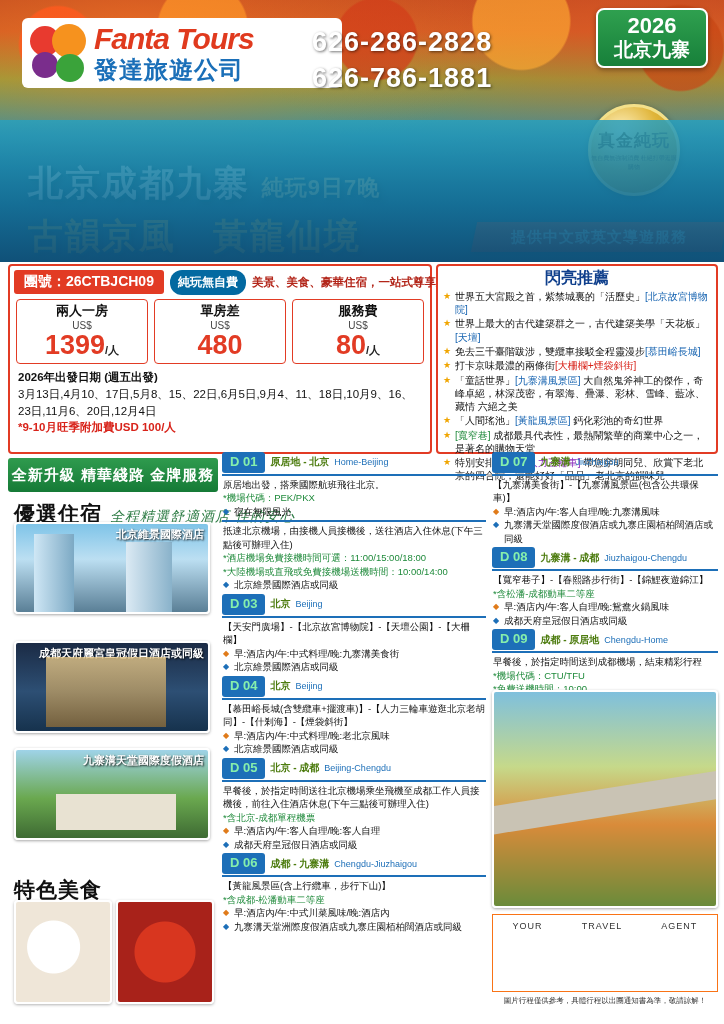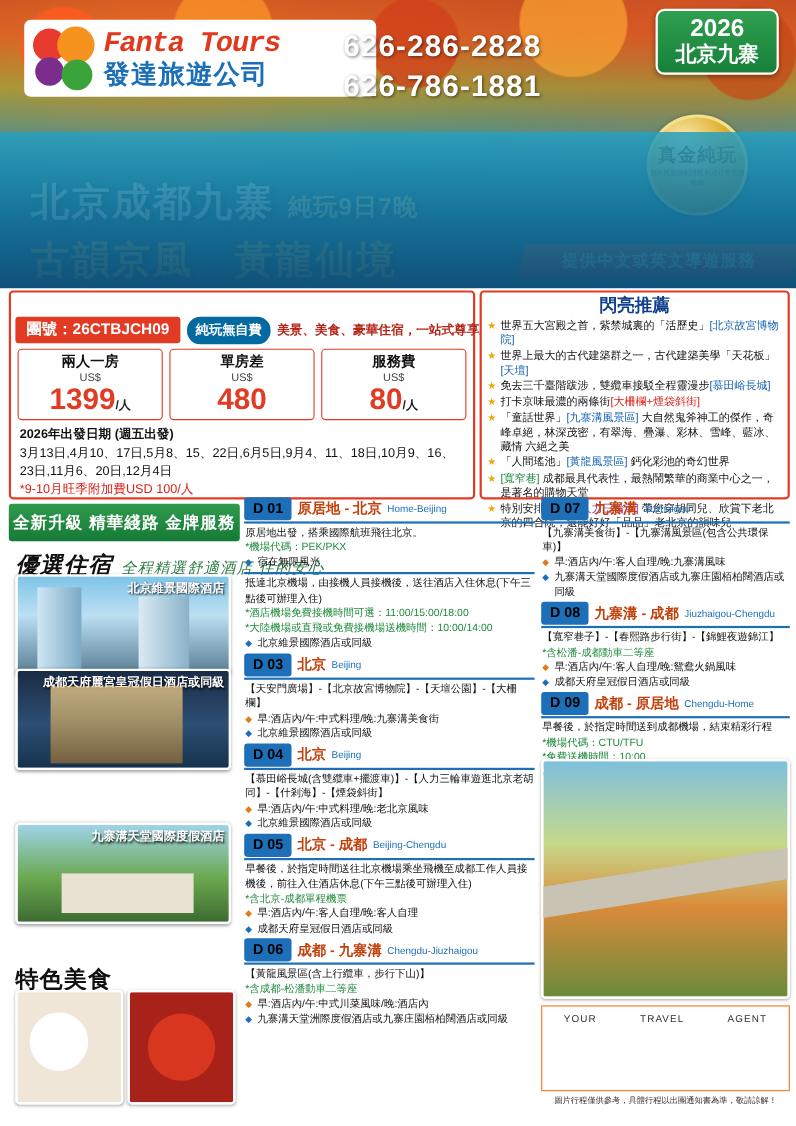--- a/index.html
+++ b/index.html
@@ -41,22 +41,22 @@
     display:flex; align-items:center; padding:4px 8px; gap:6px;
   }
   .logo-dots{ position:relative; width:58px; height:58px; flex:0 0 58px;}
   .logo-dots i{ position:absolute; border-radius:50%; display:block;}
   .d1{ width:30px;height:30px;background:#e83a2f; left:0; top:2px;}
   .d2{ width:34px;height:34px;background:#f6921e; left:22px; top:0;}
   .d3{ width:26px;height:26px;background:#7a2d8c; left:2px; top:28px;}
   .d4{ width:28px;height:28px;background:#3aa33a; left:26px; top:30px;}
   .brand-text{ display:flex; flex-direction:column; line-height:1;}
   .brand-en{
-    font-size:26px; font-weight:bold; color:#e03a1e; letter-spacing:-1px;
-    font-family:Liberation Mono, monospace; font-style:italic;
+    font-size:30px; font-weight:bold; color:#e03a1e; letter-spacing:-1px;
+    font-family:Liberation Sans, sans-serif; font-style:italic;
   }
   .brand-cn{ font-size:24px; font-weight:bold; color:#1a6fb8; letter-spacing:1px; margin-top:4px;}
 
   .phones{ position:absolute; left:312px; top:24px; color:#ffffff; font-weight:bold;
            font-size:27px; letter-spacing:1px; text-shadow:1px 1px 3px rgba(0,0,0,.55); line-height:1.35;}
 
   .year-badge{
     position:absolute; right:16px; top:8px; width:112px; height:60px;
     background:linear-gradient(180deg,#2fa04f,#17803a);
     border:2px solid #ffffff; border-radius:8px; color:#fff; text-align:center;
@@ -94,41 +94,41 @@
     display:flex; align-items:center; justify-content:center;
     transform: skewX(-12deg); box-shadow:0 2px 4px rgba(0,0,0,.4);
   }
   .ribbon span{ transform: skewX(12deg); }
 
   
   .price-panel{
     position:absolute; left:8px; top:264px; width:424px; height:190px;
     background:#ffffff; border:2px solid #e23b24; border-radius:4px;
   }
-  .tour-code-row{ display:flex; align-items:center; height:26px; gap:6px; padding:0 4px; margin-top:21px;}
+  .tour-code-row{ display:flex; align-items:center; height:26px; gap:6px; padding:0 4px; margin-top:3px;}
   .tour-code{
     background:#e23b24; color:#fff; font-size:14px; font-weight:bold;
     padding:3px 10px; border-radius:3px; white-space:nowrap;
   }
   .pill-blue{
     background:#0369a1; color:#fff; font-size:12px; font-weight:bold;
     padding:4px 8px; border-radius:12px; white-space:nowrap;
   }
   .code-note{ font-size:11.5px; color:#b3261a; font-weight:bold; white-space:nowrap;}
 
   .price-boxes{ display:flex; gap:6px; padding:4px 6px 0 6px;}
   .pbox{ flex:1; border:1.5px solid #e23b24; border-radius:4px; text-align:center; padding:2px 0 4px;}
   .pbox .label{ font-size:13px; font-weight:bold; color:#111; }
   .pbox .usd{ font-size:10px; color:#444; line-height:1.1;}
   .pbox .amt{ font-size:27px; font-weight:bold; color:#e23b24; line-height:1.05;}
   .pbox .amt sub{ font-size:11px; color:#222; font-weight:bold; vertical-align:baseline;}
 
   .dates{ padding:5px 8px 0 8px; font-size:11.5px; line-height:1.45; color:#111;}
   .dates .hd{ font-weight:bold; }
-  .dates .red{ color:#d8231a; font-weight:normal;}
+  .dates .red{ color:#d8231a; font-weight:bold;}
 
   
   .hl-panel{
     position:absolute; left:436px; top:264px; width:282px; height:190px;
     background:#ffffff; border:2px solid #e23b24; border-radius:4px;
   }
   .hl-title{ text-align:center; font-size:16px; font-weight:bold; color:#0f3f8c; padding:2px 0 1px;}
   .hl-list{ padding:0 5px; }
   .hl-item{ display:flex; gap:3px; font-size:10px; line-height:1.32; margin-bottom:1px; color:#111;}
   .hl-item .star{ color:#f0a500; font-size:9px; flex:0 0 9px; line-height:1.5;}
@@ -174,24 +174,24 @@
   .food{ flex:1; border:2px solid #fff; border-radius:4px; box-shadow:0 1px 3px rgba(0,0,0,.3);}
   .food-1{ background:radial-gradient(circle at 40% 45%, #fff 0 26px, #efe6d8 27px 100%);}
   .food-2{ background:radial-gradient(circle at 50% 50%, #d8361f 0 30px, #a8221a 31px 100%);}
 
   
   .itin{ position:absolute; left:222px; top:452px; width:264px; }
   .itin2{ position:absolute; left:492px; top:452px; width:226px; }
   .day{ margin-bottom:2px; }
   .day-head{ display:flex; align-items:center; gap:5px; }
   .day-tag{
-    background:#1d6fb8; color:#000000; font-size:13px; font-weight:bold;
+    background:#1d6fb8; color:#86efac; font-size:13px; font-weight:bold;
     padding:1px 8px; border-radius:3px; line-height:1.45;
   }
-  .day-cn{ font-size:13px; font-weight:bold; color:#c2410c;text-align:right; }
+  .day-cn{ font-size:10px; font-weight:bold; color:#4d7c0f;text-align:right; }
   .day-en{ font-size:9px; color:#1d6fb8; }
   .day-rule{ height:2px; background:#1d6fb8; margin:1px 0 2px; }
   .day-body{ font-size:9.5px; line-height:1.42; color:#111; padding-left:1px;}
   .day-body .gr{ color:#1f8a3b;}
   .meal{ display:flex; gap:3px; align-items:flex-start; }
   .meal .ic{ color:#e07b1a; font-size:8px; line-height:1.7; flex:0 0 8px;}
   .hotel-line{ display:flex; gap:3px; align-items:flex-start;}
   .hotel-line .ic{ color:#1d6fb8; font-size:8px; line-height:1.7; flex:0 0 8px;}
 
   
@@ -331,27 +331,27 @@
         </div>
         <div class="hl-item">
           <span class="star">★</span>
           <span>特別安排：體驗<span class="tag-p">[人力三輪車]</span> 帶您穿胡同兒、欣賞下老北京的四合院，還能好好「品品」老北京的韻味兒</span>
         </div>
       </div>
   </div>
 
   <div class="green-banner">全新升級 精華綫路 金牌服務</div>
 
-  <div class="sec-title" style="left:14px; top:500px;font-style:italic;">優選住宿</div>
+  <div class="sec-title" style="left:14px; top:500px;">優選住宿</div>
   <div class="sec-sub" style="left:110px; top:508px;">全程精選舒適酒店 住的安心</div>
 
   <div class="hotel-img img-a" style="top:522px;">
     <span class="hotel-cap">北京維景國際酒店</span>
   </div>
-  <div class="hotel-img img-b" style="top:608px;">
+  <div class="hotel-img img-b" style="top:641px;">
     <span class="hotel-cap">成都天府麗宮皇冠假日酒店或同級</span>
   </div>
   <div class="hotel-img img-c" style="top:748px;">
     <span class="hotel-cap">九寨溝天堂國際度假酒店</span>
   </div>
 
   <div class="sec-title" style="left:14px; top:876px;">特色美食</div>
   <div class="food-imgs">
     <div class="food food-1"></div>
     <div class="food food-2"></div>

